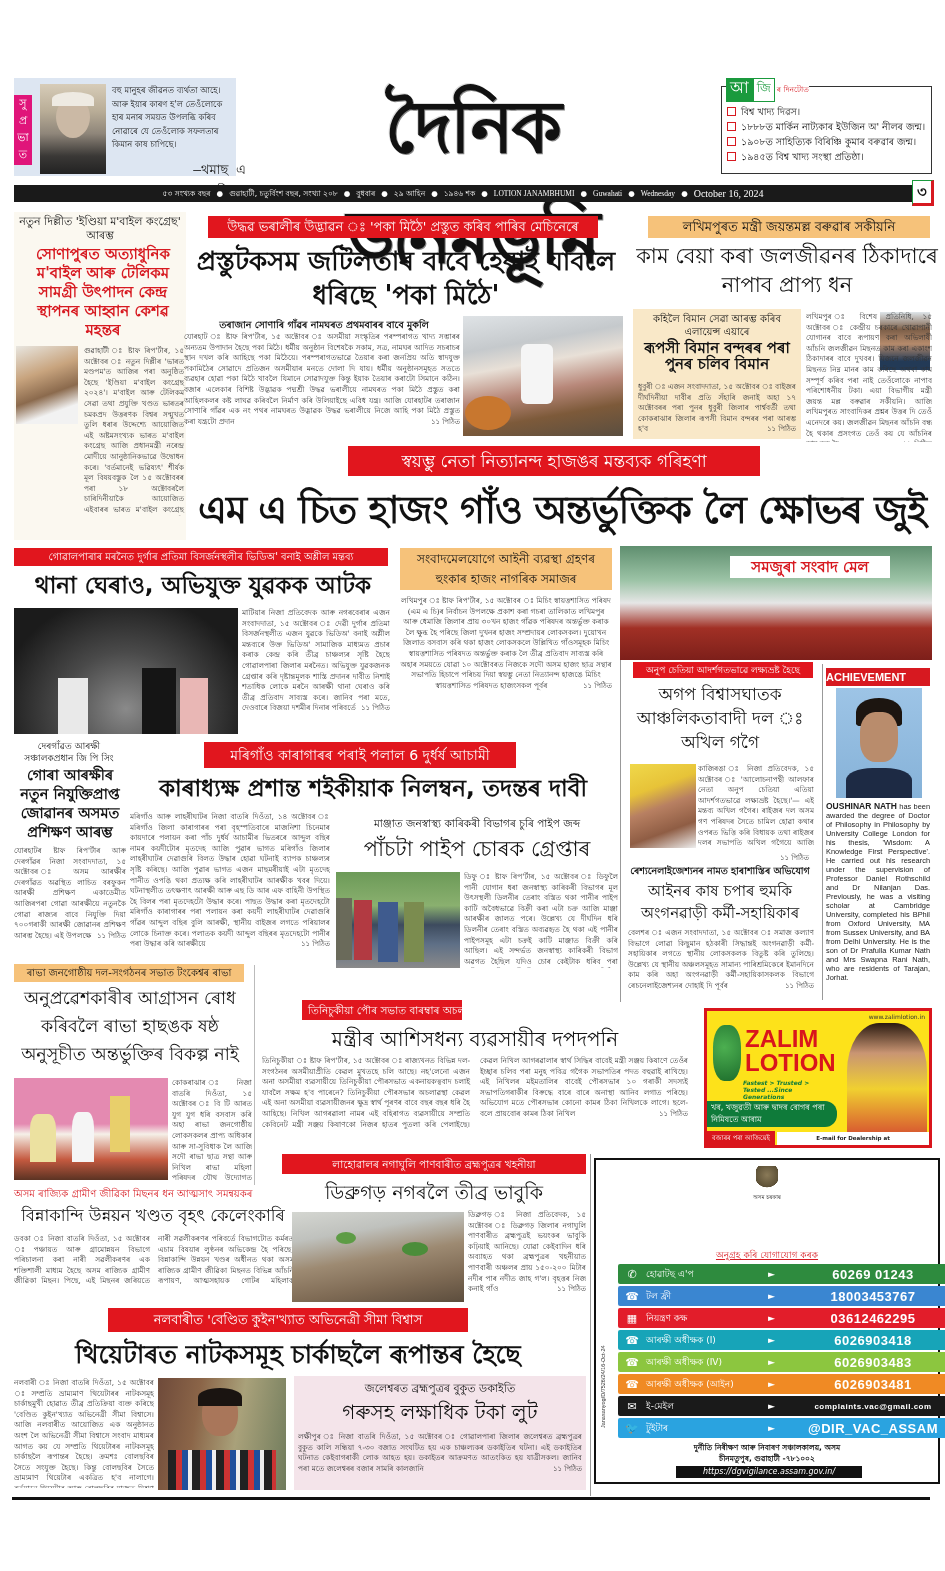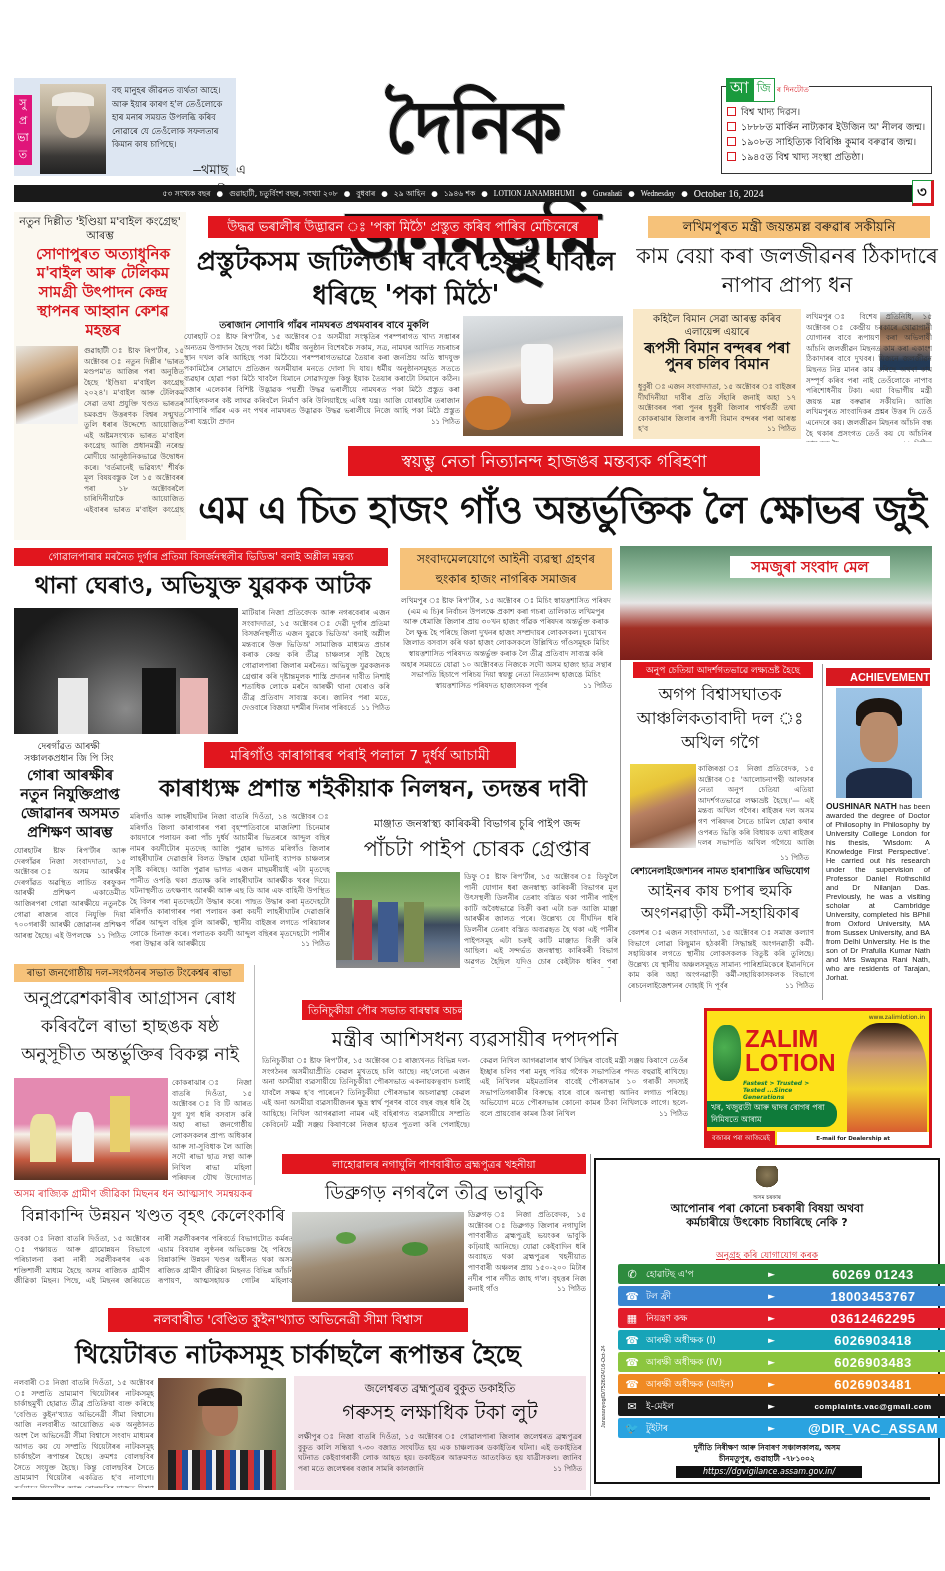--- a/index.html
+++ b/index.html
@@ -147,37 +147,37 @@
 </div>
 <div class="abs" style="left:780px;top:852px;font-size:7px;color:#333;">১১ পিঠিত</div>
 
 <div class="abs" style="left:626px;top:864px;width:188px;font-size:9.5px;font-weight:bold;text-align:center;white-space:nowrap;">ৰেশ্যনেলাইজেশ্যনৰ নামত হাৰাশাস্তিৰ অভিযোগ</div>
 <div class="abs hl" style="left:626px;top:880px;width:188px;font-size:15px;line-height:22px;font-weight:normal;">আইনৰ কাষ চপাৰ হুমকি অংগনৱাড়ী কৰ্মী-সহায়িকাৰ</div>
 <div class="abs body" style="left:628px;top:928px;width:186px;height:72px;">
   <span>বেলশৰ ঃ এজন সংবাদদাতা, ১৫ অক্টোবৰ ঃ সমাজ কল্যাণ বিভাগে লোৱা কিছুমান হঠকাৰী সিদ্ধান্তই অংগনৱাড়ী কৰ্মী-সহায়িকাৰ লগতে স্থানীয় লোকসকলক বিতুষ্ট কৰি তুলিছে। উল্লেখ্য যে স্থানীয় অঞ্চলসমূহত সামান্য পাৰিশ্ৰমিকেৰে ইমানদিনে কাম কৰি অহা অংগনৱাড়ী কৰ্মী-সহায়িকাসকলক বিভাগে ৰেচনেলাইজেশ্যনৰ দোহাই দি পূৰ্বৰ</span> <span class="cont">১১ পিঠিত</span>
 </div>
 
 <div class="abs" style="left:822px;top:664px;width:110px;height:336px;border-left:1px solid #999;"></div>
-<div class="abs" style="left:826px;top:668px;width:104px;height:18px;background:#d71920;color:#fff;font-family:'Liberation Sans',sans-serif;font-weight:bold;font-size:11px;line-height:18px;text-align:right;">ACHIEVEMENT</div>
+<div class="abs" style="left:826px;top:668px;width:104px;height:18px;background:#d71920;color:#fff;font-family:'Liberation Sans',sans-serif;font-weight:bold;font-size:11px;line-height:18px;text-align:left;">ACHIEVEMENT</div>
 <div class="abs photo" style="left:836px;top:688px;width:86px;height:110px;background:linear-gradient(180deg,#9dc4e6 0%,#86b2d8 100%);">
   <div style="position:absolute;left:20px;top:10px;width:46px;height:28px;border-radius:50% 50% 10% 10%;background:#1c1510;"></div>
   <div style="position:absolute;left:24px;top:24px;width:38px;height:50px;border-radius:40%;background:#b98c6c;"></div>
   <div style="position:absolute;left:10px;top:80px;width:66px;height:30px;border-radius:40% 40% 0 0;background:#1d2a44;"></div>
 </div>
 <div class="abs" style="left:826px;top:802px;width:104px;font-family:'Liberation Sans',sans-serif;font-size:7.4px;line-height:9px;text-align:justify;color:#222;">
   <b style="font-size:8.5px;">OUSHINAR NATH</b><span> has been awarded the degree of Doctor of Philosophy in Philosophy by University College London for his thesis, 'Wisdom: A Knowledge First Perspective'. He carried out his research under the supervision of Professor Daniel Rothschild and Dr Nilanjan Das. Previously, he was a visiting scholar at Cambridge University, completed his BPhil from Oxford University, MA from Sussex University, and BA from Delhi University. He is the son of Dr Prafulla Kumar Nath and Mrs Swapna Rani Nath, who are residents of Tarajan, Jorhat.</span>
 </div>
 
 <div class="abs" style="left:14px;top:740px;width:110px;font-size:9px;line-height:12px;text-align:center;">দেৰগাঁৱত আৰক্ষী সঞ্চালকপ্ৰধান জি পি সিং</div>
 <div class="abs hl" style="left:14px;top:766px;width:112px;font-size:14.5px;line-height:19px;">গোৰা আৰক্ষীৰ নতুন নিযুক্তিপ্ৰাপ্ত জোৱানৰ অসমত প্ৰশিক্ষণ আৰম্ভ</div>
 <div class="abs body" style="left:14px;top:846px;width:112px;height:112px;">
   <span>যোৰহাটৰ ষ্টাফ ৰিপ'ৰ্টাৰ আৰু দেৰগাঁৱৰ নিজা সংবাদদাতা, ১৫ অক্টোবৰ ঃ অসম আৰক্ষীৰ দেৰগাঁৱত অৱস্থিত লাচিত বৰফুকন আৰক্ষী প্ৰশিক্ষণ একাডেমীত আজিৰপৰা গোৱা আৰক্ষীয়ে নতুনকৈ গোৱা ৰাজ্যৰ বাবে নিযুক্তি দিয়া ৭০০গৰাকী আৰক্ষী জোৱানৰ প্ৰশিক্ষণ আৰম্ভ হৈছে। এই উপলক্ষে</span> <span class="cont">১১ পিঠিত</span>
 </div>
 
-<div class="abs red-kicker" style="left:204px;top:742px;width:312px;height:26px;font-size:14px;line-height:26px;">মৰিগাঁও কাৰাগাৰৰ পৰাই পলাল 7 দুৰ্ধৰ্ষ আচামী</div>
+<div class="abs red-kicker" style="left:204px;top:742px;width:312px;height:26px;font-size:14px;line-height:26px;">মৰিগাঁও কাৰাগাৰৰ পৰাই পলাল 6 দুৰ্ধৰ্ষ আচামী</div>
 <div class="abs hl" style="left:128px;top:768px;width:490px;font-size:23px;line-height:40px;white-space:nowrap;">কাৰাধ্যক্ষ প্ৰশান্ত শইকীয়াক নিলম্বন, তদন্তৰ দাবী</div>
 <div class="abs body" style="left:130px;top:812px;width:200px;height:150px;">
   <span>মৰিগাঁও আৰু লাহৰীঘাটৰ নিজা বাতৰি দিওঁতা, ১৪ অক্টোবৰ ঃ মৰিগাঁও জিলা কাৰাগাৰৰ পৰা বৃহস্পতিবাৰে মাজনিশা চিনেমাৰ কায়দাৰে পলায়ন কৰা পাঁচ দুৰ্ধৰ্ষ আচামীৰ ভিতৰৰে আব্দুল বছিৰ নামৰ কয়দীটোৰ মৃতদেহ আজি পুৱাৰ ভাগত মৰিগাঁও জিলাৰ লাহৰীঘাটৰ দেৱাগুৰি বিলত উদ্ধাৰ হোৱা ঘটনাই ব্যাপক চাঞ্চল্যৰ সৃষ্টি কৰিছে। আজি পুৱাৰ ভাগত এজন মাছমৰীয়াই এটা মৃতদেহ পানীত ওপঙি থকা প্ৰত্যক্ষ কৰি লাহৰীঘাটৰ আৰক্ষীক খবৰ দিয়ে। ঘটনাস্থলীত তৎক্ষণাৎ আৰক্ষী আৰু এছ ডি আৰ এফ বাহিনী উপস্থিত হৈ বিলৰ পৰা মৃতদেহটো উদ্ধাৰ কৰে। পাছত উদ্ধাৰ কৰা মৃতদেহটো মৰিগাঁও কাৰাগাৰৰ পৰা পলায়ন কৰা কয়দী লাহৰীঘাটৰ দেৱাগুৰি গাঁৱৰ আব্দুল বছিৰ বুলি আৰক্ষী, স্থানীয় বাইজৰ লগতে পৰিয়ালৰ লোকে চিনাক্ত কৰে। পলাতক কয়দী আব্দুল বছিৰৰ মৃতদেহটো পানীৰ পৰা উদ্ধাৰ কৰি আৰক্ষীয়ে</span> <span class="cont">১১ পিঠিত</span>
 </div>
 
 <div class="abs" style="left:336px;top:816px;width:282px;font-size:10.5px;text-align:center;">মাঞ্জাত জনস্বাস্থ্য কাৰিকৰী বিভাগৰ চুৰি পাইপ জব্দ</div>
 <div class="abs hl" style="left:336px;top:834px;width:282px;font-size:21px;line-height:30px;font-weight:normal;">পাঁচটা পাইপ চোৰক গ্ৰেপ্তাৰ</div>
 <div class="abs photo" style="left:336px;top:872px;width:124px;height:96px;background:linear-gradient(180deg,#6c9a58 0%,#8ab06f 35%,#3d4b5e 55%,#5e6f86 75%,#8a8a8a 100%);">
   <div style="position:absolute;left:18px;top:28px;width:18px;height:60px;background:#b23a42;"></div>
   <div style="position:absolute;left:42px;top:30px;width:20px;height:60px;background:#3f5b8e;"></div>
@@ -231,21 +231,20 @@
   <div style="position:absolute;left:44px;top:20px;width:20px;height:12px;background:#5d9c45;border-radius:50%;"></div>
   <div style="position:absolute;left:110px;top:30px;width:26px;height:14px;background:#4b8d3a;border-radius:50%;"></div>
 </div>
 <div class="abs body" style="left:468px;top:1210px;width:118px;height:94px;">
   <span>ডিব্ৰুগড় ঃ নিজা প্ৰতিবেদক, ১৫ অক্টোবৰ ঃ ডিব্ৰুগড় জিলাৰ নগাঘুলি পাণবাৰীত ব্ৰহ্মপুত্ৰই ভয়ংকৰ ভাবুকি কঢ়িয়াই আনিছে। যোৱা কেইবাদিন ধৰি অব্যাহত থকা ব্ৰহ্মপুত্ৰৰ খহনীয়াত পাণবাৰী অঞ্চলৰ প্ৰায় ১৫০-২০০ মিটাৰ নদীৰ পাৰ নদীত জাহ গ'ল। বৃহত্তৰ নিজ কনাই গাঁও</span> <span class="cont">১১ পিঠিত</span>
 </div>
 
 <div class="abs" style="left:594px;top:1158px;width:346px;height:326px;border:2px solid #111;background:#fff;">
   <div style="position:absolute;left:160px;top:6px;width:22px;height:26px;background:radial-gradient(circle at 50% 35%,#8a7a58 0%,#5c5036 60%,transparent 62%);"></div>
   <div style="position:absolute;left:0;top:34px;width:100%;text-align:center;font-size:5.5px;">অসম চৰকাৰ</div>
-  <div style="position:absolute;left:60px;top:42px;width:222px;text-align:center;font-size:11px;line-height:14px;font-weight:bold;">আপোনাৰ পৰা কোনো চৰকাৰী বিষয়া অথবা কৰ্মচাৰীয়ে উৎকোচ বিচাৰিছে নেকি ?</div>
   <div style="position:absolute;left:0;top:88px;width:100%;text-align:center;font-size:9px;color:#d71920;text-decoration:underline;">অনুগ্ৰহ কৰি যোগাযোগ কৰক</div>
   <div id="hotlines">
       <div class="hotline" style="top: 104px; background: rgb(46, 139, 62);">
         <span class="ico">✆</span>
         <span class="lbl">হোৱাটছ এ'প</span>
         <span class="arr">►</span>
         <span class="num">60269 01243</span>
       </div>
       <div class="hotline" style="top: 126px; background: rgb(58, 134, 209);">
         <span class="ico">☎</span>

